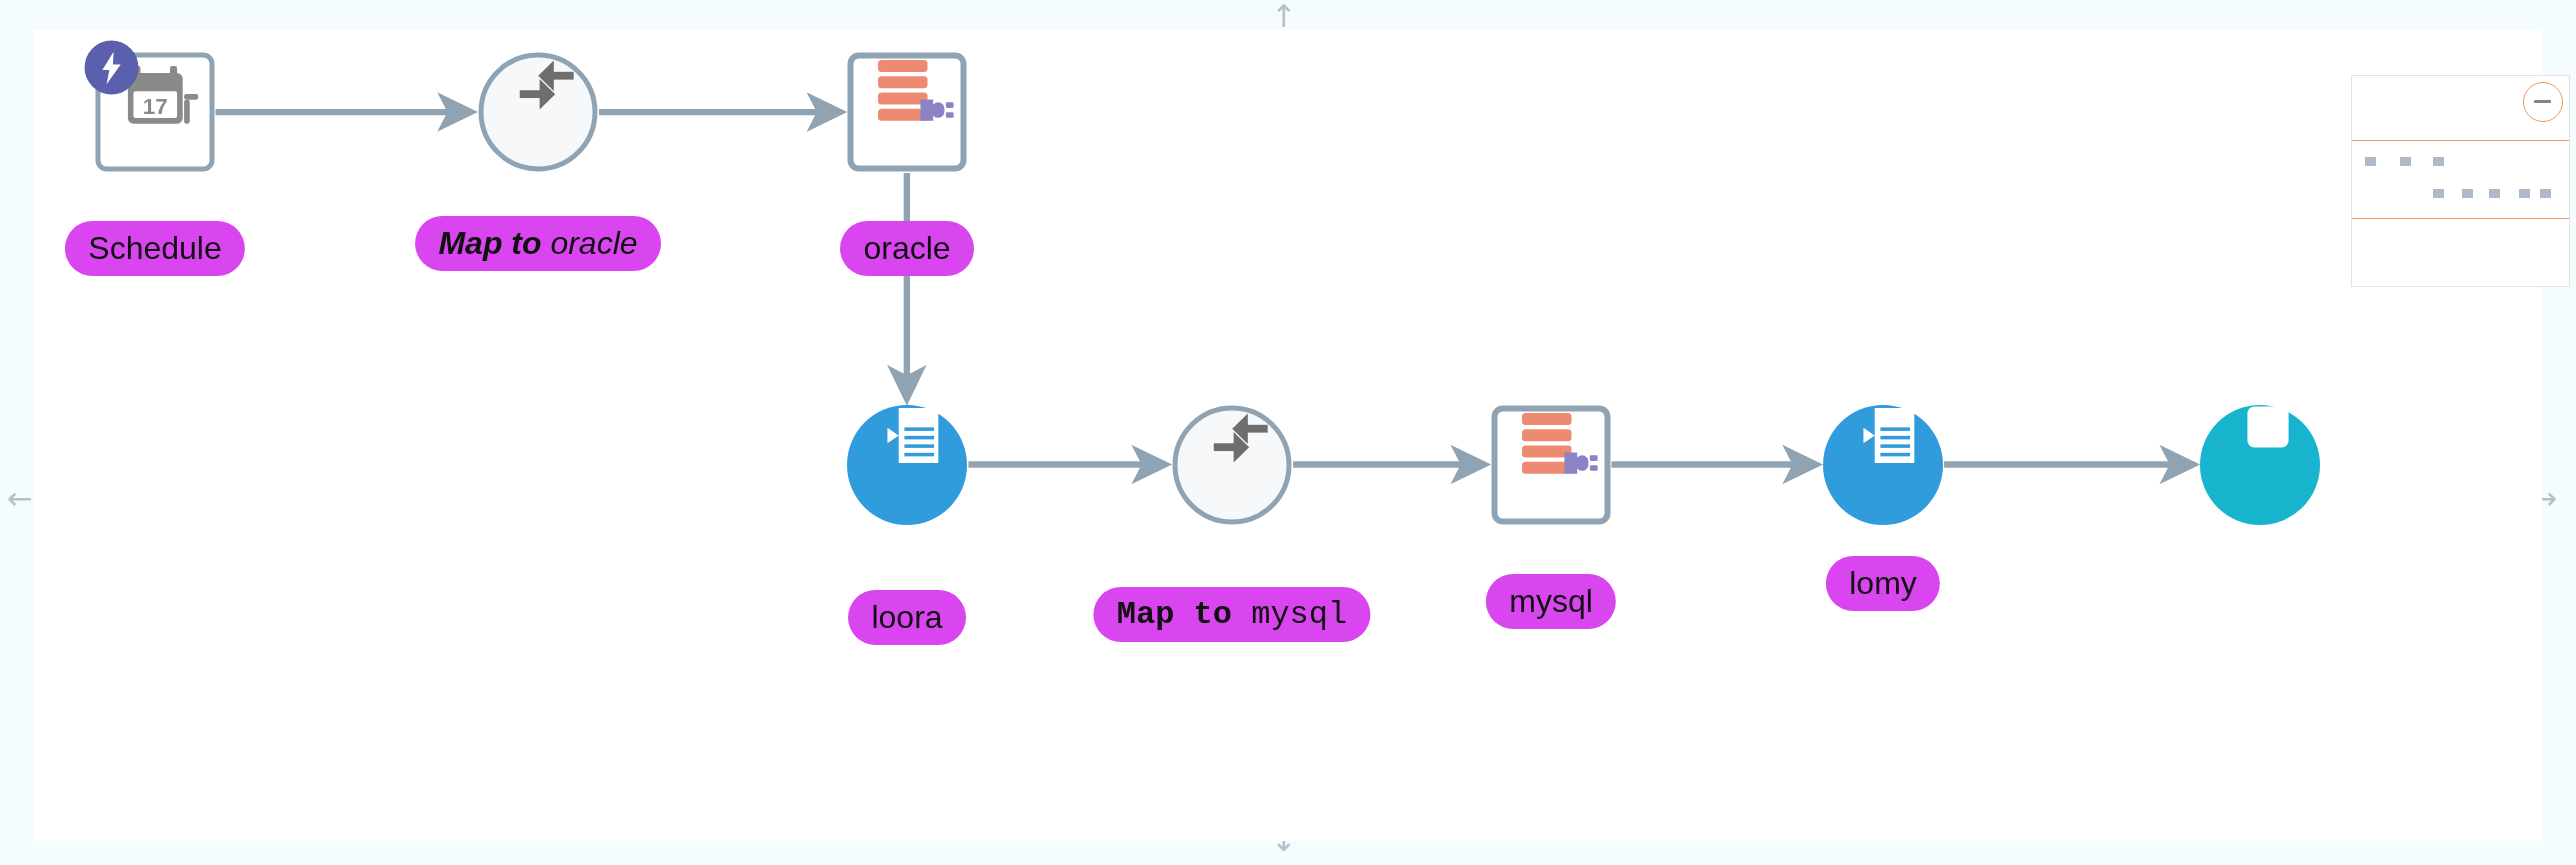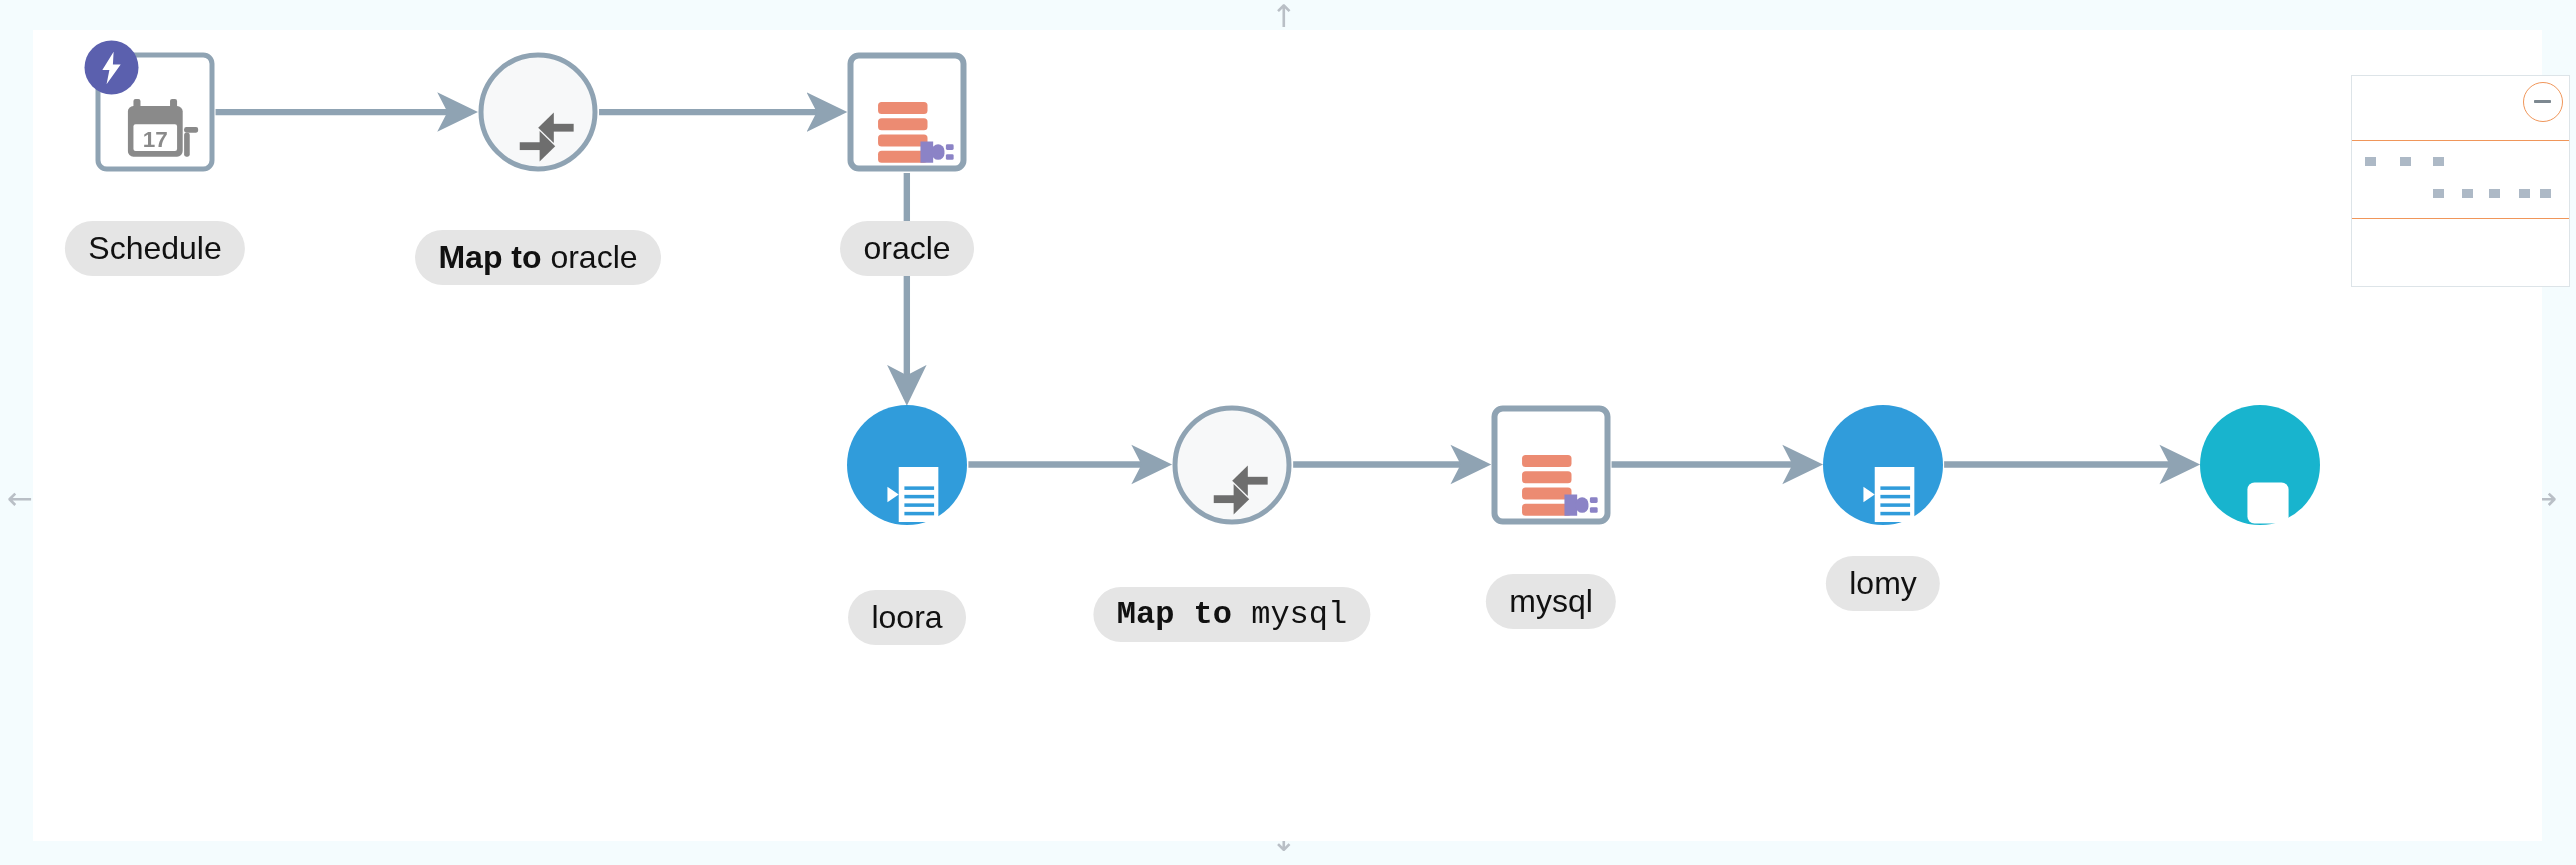--- a/index.html
+++ b/index.html
@@ -53,21 +53,21 @@
   
   .node {
     position: absolute;
     width: 0;
     height: 0;
   }
   .node-shape {
     position: absolute;
     transform: translate(-50%, -50%);
     display: flex;
-    align-items: flex-end;
+    align-items: flex-start;
     justify-content: center;
     padding-left: 16px;
   }
 
   
   .shape-card {
     width: 119px;
     height: 119px;
     background: #ffffff;
     border: 6.4px solid #8fa3b3;
@@ -91,21 +91,21 @@
   .shape-circle-filled {
     width: 120px;
     height: 120px;
     border-radius: 50%;
   }
 
   
   .node-label {
     position: absolute;
     transform: translateX(-50%);
-    background: #e5e5e5;
+    background: #d946ef;
     border-radius: 707px;
     padding: 9.2px 23.4px;
     font-size: 32px;
     line-height: 1.16;
     color: #111111;
     white-space: nowrap;
     z-index: 6;
   }
   .node-label .lbl-strong { font-weight: 700; }
   .node-label .lbl-normal { font-weight: 400; }
@@ -235,21 +235,21 @@
       <div class="node-shape shape-circle-outline">
         <svg width="61" height="57" viewBox="0 0 86 80">
           <g fill="#6e6e6e">
             <rect x="52" y="20" width="30" height="11"></rect>
             <path d="M54 4 L54 47 L32 25.5 Z"></path>
             <rect x="6" y="46" width="30" height="11"></rect>
             <path d="M34 30 L34 73 L56 51.5 Z"></path>
           </g>
         </svg>
       </div>
-      <div class="node-label" style="left:0px; top:118px;">
+      <div class="node-label" style="left:0px; top:104px;font-style:italic;">
         <span class="lbl-strong">Map to</span>
         <span class="lbl-normal">oracle</span>
       </div>
     </div>
 
     <div class="node" style="left:874px; top:82px;">
       <div class="node-shape shape-card">
         <svg width="78" height="65" viewBox="0 0 110 92">
           <g fill="#ec8b72">
             <rect x="2" y="2" width="70" height="17" rx="5"></rect>

